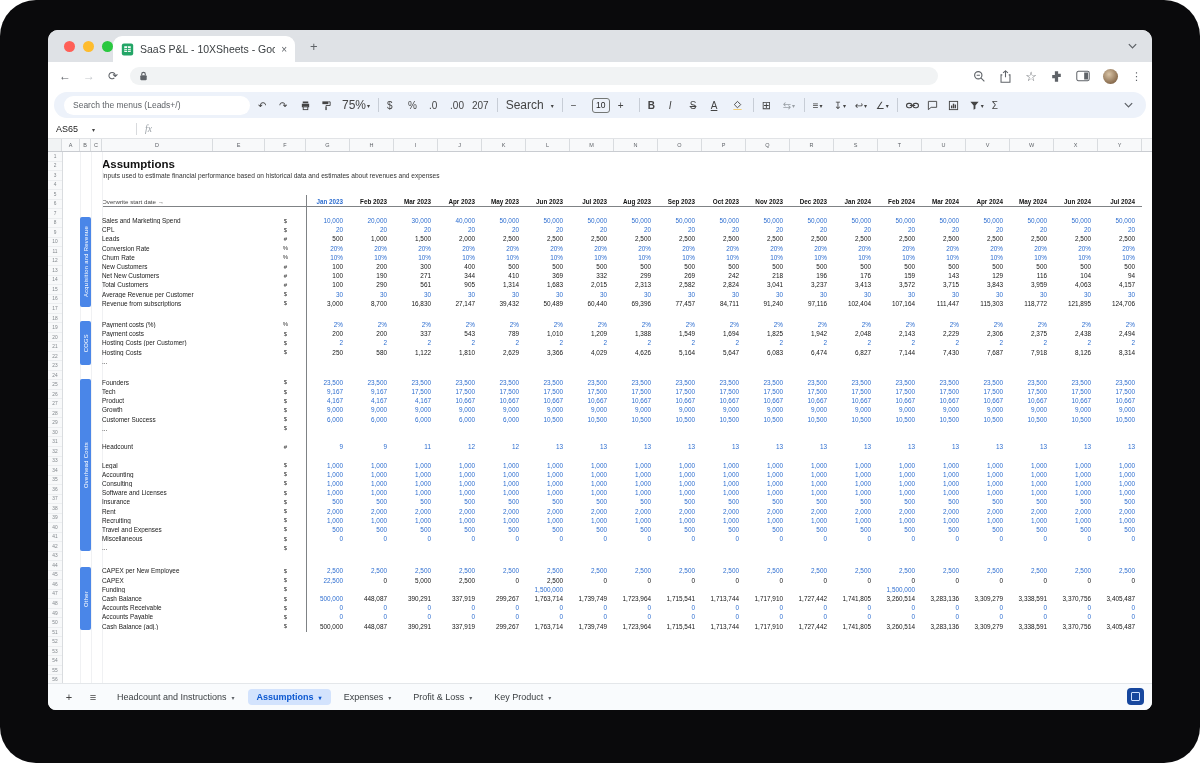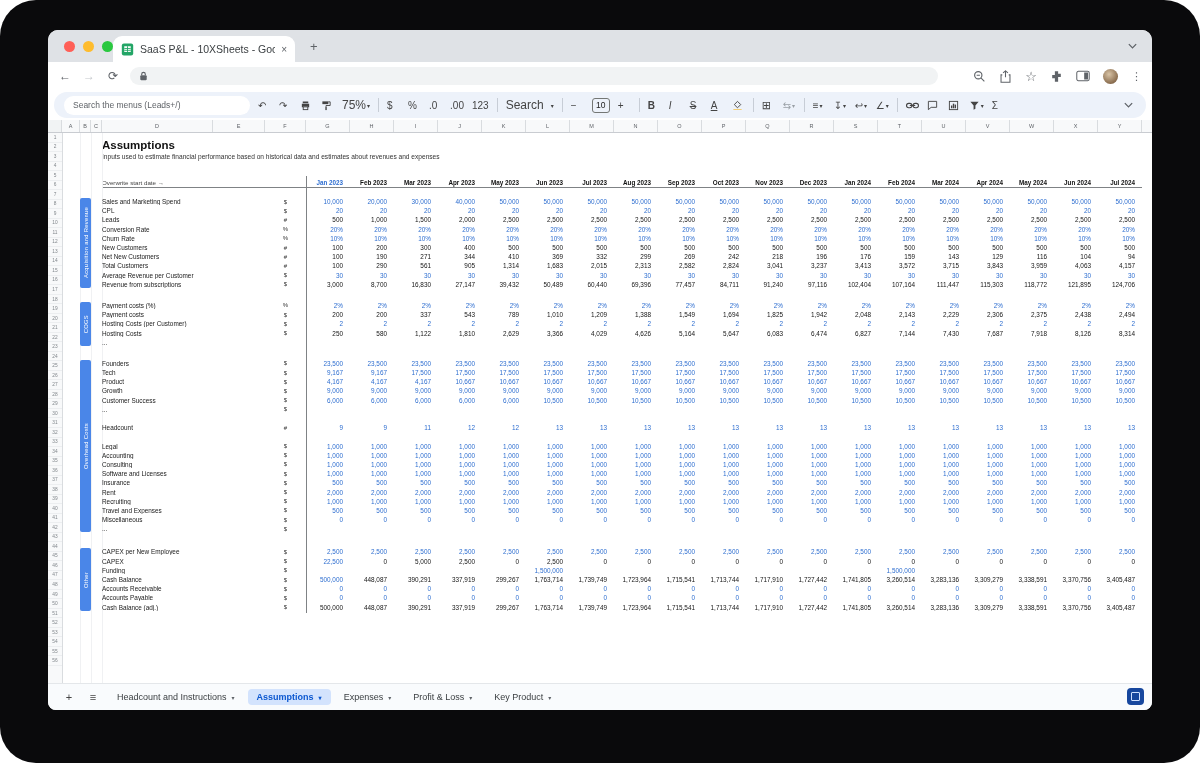--- a/index.html
+++ b/index.html
@@ -174,21 +174,21 @@
           </span>
         <span class="tbtn">
             <span class="txt">75%</span>
             <span class="caret">▾</span>
           </span>
         <span class="tsep"></span>
         <span class="tbtn">$</span>
         <span class="tbtn">%</span>
         <span class="tbtn">.0</span>
         <span class="tbtn">.00</span>
-        <span class="tbtn">123</span>
+        <span class="tbtn">207</span>
         <span class="tsep"></span>
         <span class="tbtn">
             <span class="txt">Search</span>
             <span class="caret" style="margin-left:6px;">▾</span>
           </span>
         <span class="tsep"></span>
         <span class="tbtn">−</span>
         <span class="fsize">10</span>
         <span class="tbtn">+</span>
         <span class="tsep"></span>
@@ -254,20 +254,28 @@
           </span>
         <span class="tbtn">Σ</span>
         <span class="tbtn tb-right">
             <svg width="11" height="8" viewBox="0 0 12 8">
               <path d="M2 2l4 4 4-4" fill="none" stroke="#5f6368" stroke-width="1.4"></path>
             </svg>
           </span>
       </div>
     </div>
 
+    <div class="fxbar">
+      <span class="namebox">
+          <span>AS65</span>
+          <span class="caret">▾</span>
+        </span>
+      <span class="fxsep"></span>
+      <span class="fxlabel">fx</span>
+    </div>
 
     <div class="colhdr">
         <span class="chcell corner" style="width: 14px;"></span>
         <span class="chcell" style="width: 18px;">A</span>
         <span class="chcell" style="width: 11px;">B</span>
         <span class="chcell" style="width: 11px;">C</span>
         <span class="chcell" style="width: 111px;">D</span>
         <span class="chcell" style="width: 52px;">E</span>
         <span class="chcell" style="width: 41px;">F</span>
         <span class="chcell" style="width: 44px;">G</span>

